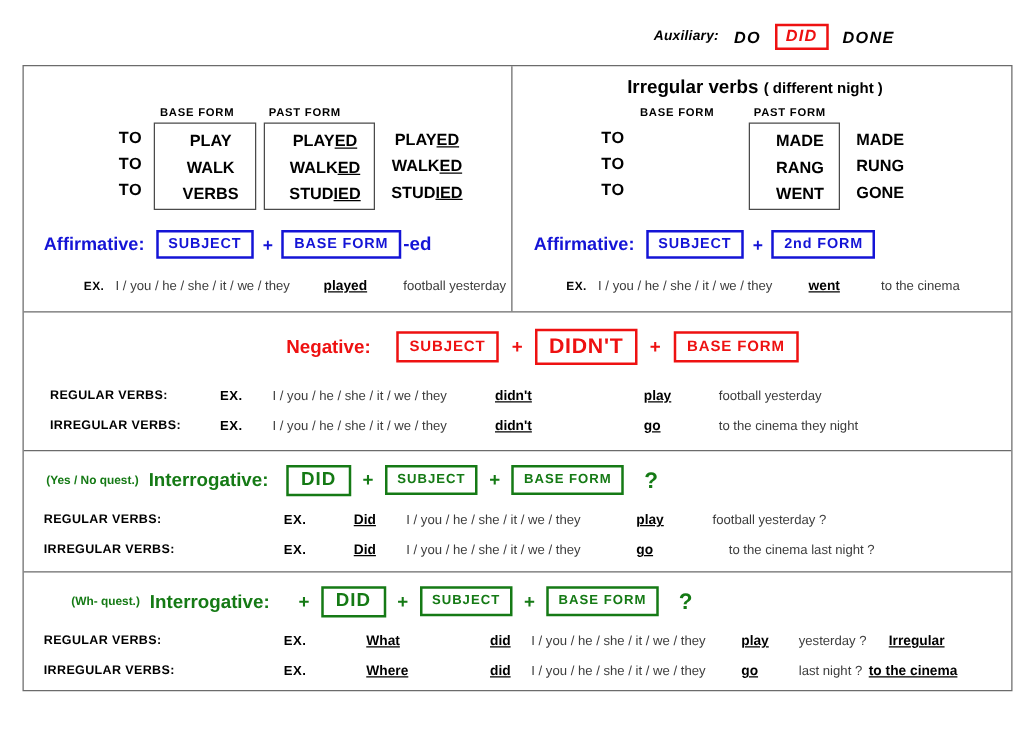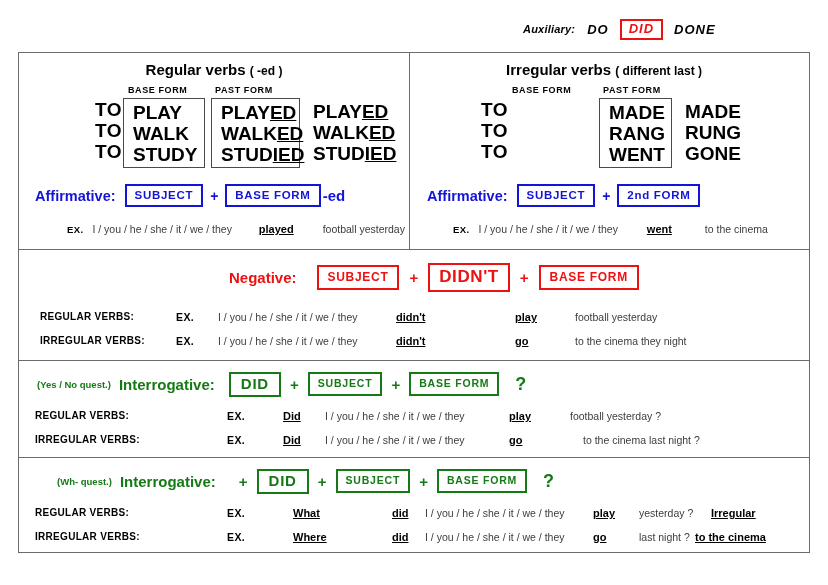--- a/index.html
+++ b/index.html
@@ -120,25 +120,26 @@
     font-weight: bold;
     letter-spacing: 0.5px;
   }
   .boxcol {
     position: absolute;
     border: 1px solid #4a4a4a;
     box-sizing: border-box;
   }
   .plaincol { position: absolute; }
   .vcell {
-    font-size: 19px;
+    font-size: 13px;
     font-weight: bold;
     line-height: 21px;
     height: 21px;
     white-space: nowrap;
+    text-align: center;
   }
   .boxcol .vcell { padding-left: 9px; }
   .u { text-decoration: underline; }
 
   
   .aff-line {
     position: absolute;
     display: flex;
     align-items: center;
   }
@@ -306,39 +307,35 @@
 <div class="frame">
 
   <div class="row-divider" style="top:196px"></div>
   <div class="row-divider" style="top:307px"></div>
   <div class="row-divider" style="top:404px"></div>
   <div class="col-divider" style="left:390px;height:196px"></div>
 
   <div class="sec1">
 
     <div class="half left">
-      <div class="sec-title">
-        <span>Regular verbs</span>
-        <span class="sub">( -ed )</span>
-      </div>
 
       <div class="vtable">
         <div class="col-head" style="left:109px; top:0px">BASE FORM</div>
         <div class="col-head" style="left:196px; top:0px">PAST FORM</div>
 
         <div class="to-col" style="left:76px; top:14px">
           <div class="vcell">TO</div>
           <div class="vcell">TO</div>
           <div class="vcell">TO</div>
         </div>
 
         <div class="boxcol" style="left:104px; top:13px; width:82px; height:70px">
           <div class="vcell" style="margin-top:3px">PLAY</div>
           <div class="vcell">WALK</div>
-          <div class="vcell">STUDY</div>
+          <div class="vcell">VERBS</div>
         </div>
 
         <div class="boxcol" style="left:192px; top:13px; width:89px; height:70px">
           <div class="vcell" style="margin-top:3px"><span>PLAY</span><span class="u">ED</span></div>
           <div class="vcell"><span>WALK</span><span class="u">ED</span></div>
           <div class="vcell"><span>STUD</span><span class="u">IED</span></div>
         </div>
 
         <div class="plaincol" style="left:294px; top:16px">
           <div class="vcell"><span>PLAY</span><span class="u">ED</span></div>
@@ -359,21 +356,21 @@
         <span class="ex-tag">EX.</span>
         <span class="ex-pron" style="margin-left:6px">I / you / he / she / it / we / they</span>
         <span class="ex-verb" style="margin-left:24px">played</span>
         <span class="ex-rest" style="margin-left:26px">football yesterday</span>
       </div>
     </div>
 
     <div class="half right">
       <div class="sec-title">
         <span>Irregular verbs</span>
-        <span class="sub">( different last )</span>
+        <span class="sub">( different night )</span>
       </div>
 
       <div class="vtable">
         <div class="col-head" style="left:103px; top:0px">BASE FORM</div>
         <div class="col-head" style="left:194px; top:0px">PAST FORM</div>
 
         <div class="to-col" style="left:72px; top:14px">
           <div class="vcell">TO</div>
           <div class="vcell">TO</div>
           <div class="vcell">TO</div>

